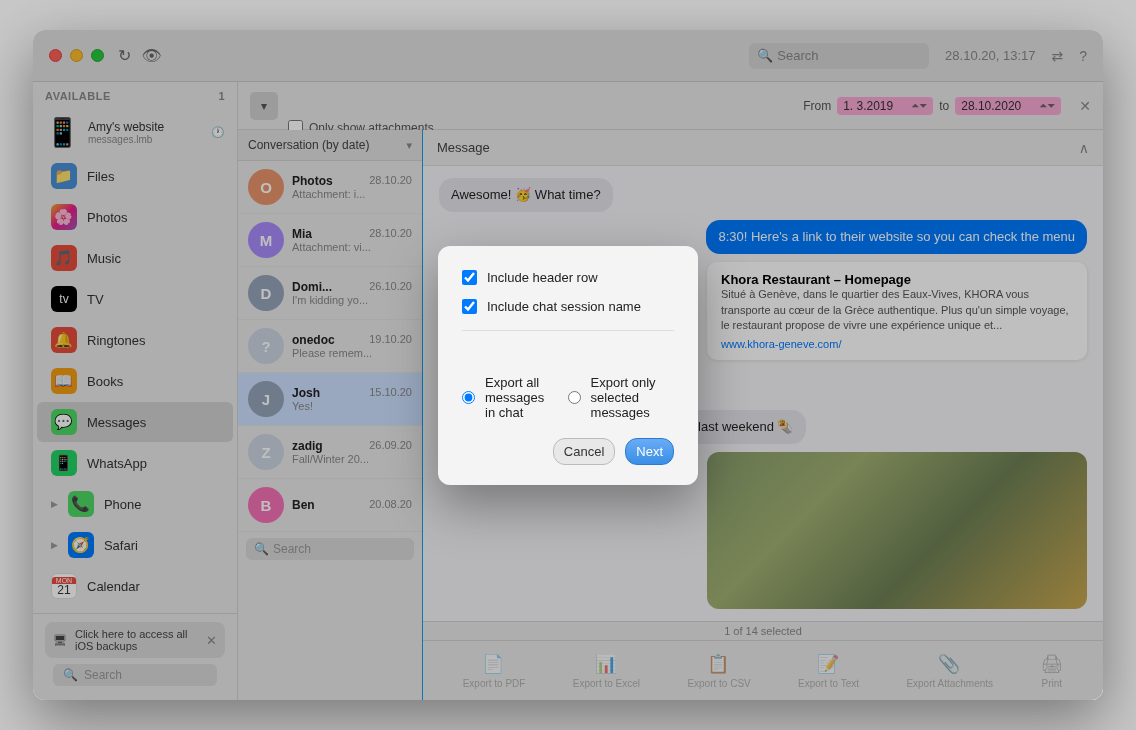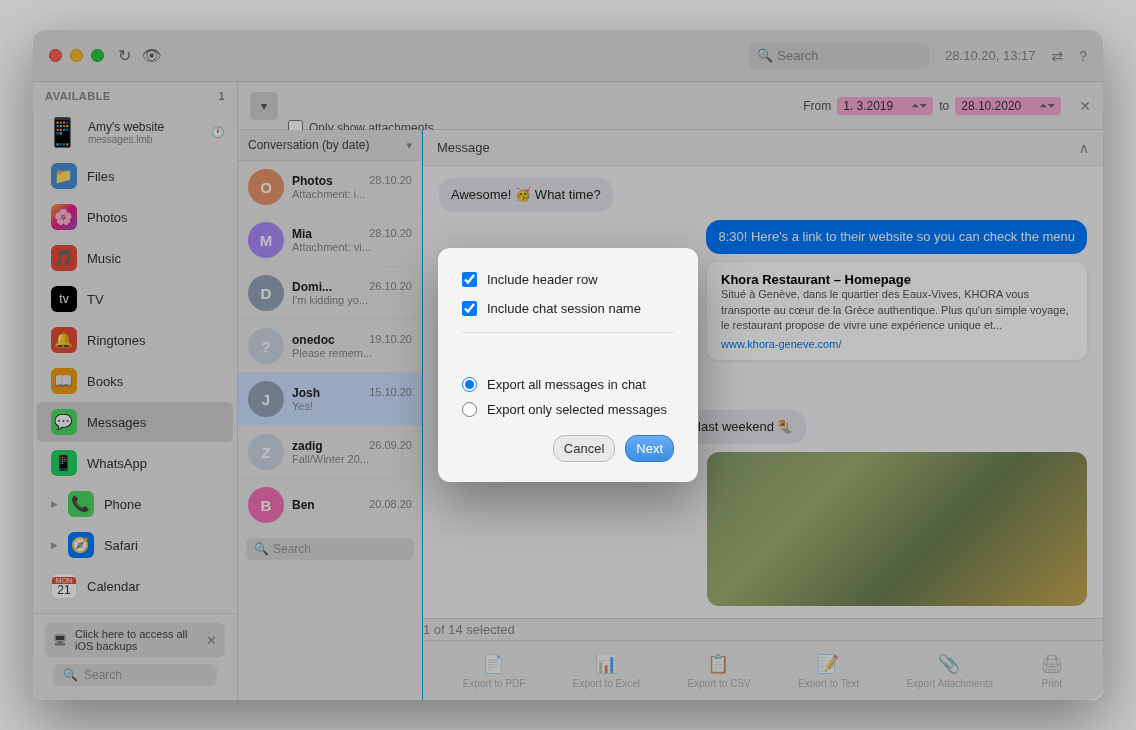--- a/index.html
+++ b/index.html
@@ -394,22 +394,22 @@
       flex-direction: column;
       align-items: center;
       gap: 3px;
       color: #999;
       font-size: 10px;
       cursor: pointer;
       opacity: 0.7;
     }
     .bottom-tool-icon { font-size: 18px; }
     .bottom-status {
-      text-align: left;
-      font-size: 13px;
+      text-align: center;
+      font-size: 11px;
       color: #888;
       padding: 3px 0;
       background: #e8e8e8;
       border-top: 1px solid #d0d0d0;
     }
 
     
     .modal-overlay {
       position: absolute;
       top: 0; left: 0; right: 0; bottom: 0;
@@ -436,21 +436,21 @@
       font-size: 13px;
       color: #222;
     }
     .modal-divider {
       height: 1px;
       background: #ddd;
       margin: 2px 0;
     }
     .modal-radio-group {
       display: flex;
-      flex-direction: column;
+      flex-direction: row;
       gap: 10px;
       margin-top: 28px;
     }
     .modal-actions {
       display: flex;
       justify-content: flex-end;
       gap: 10px;
       margin-top: 4px;
     }
     .modal-btn {

